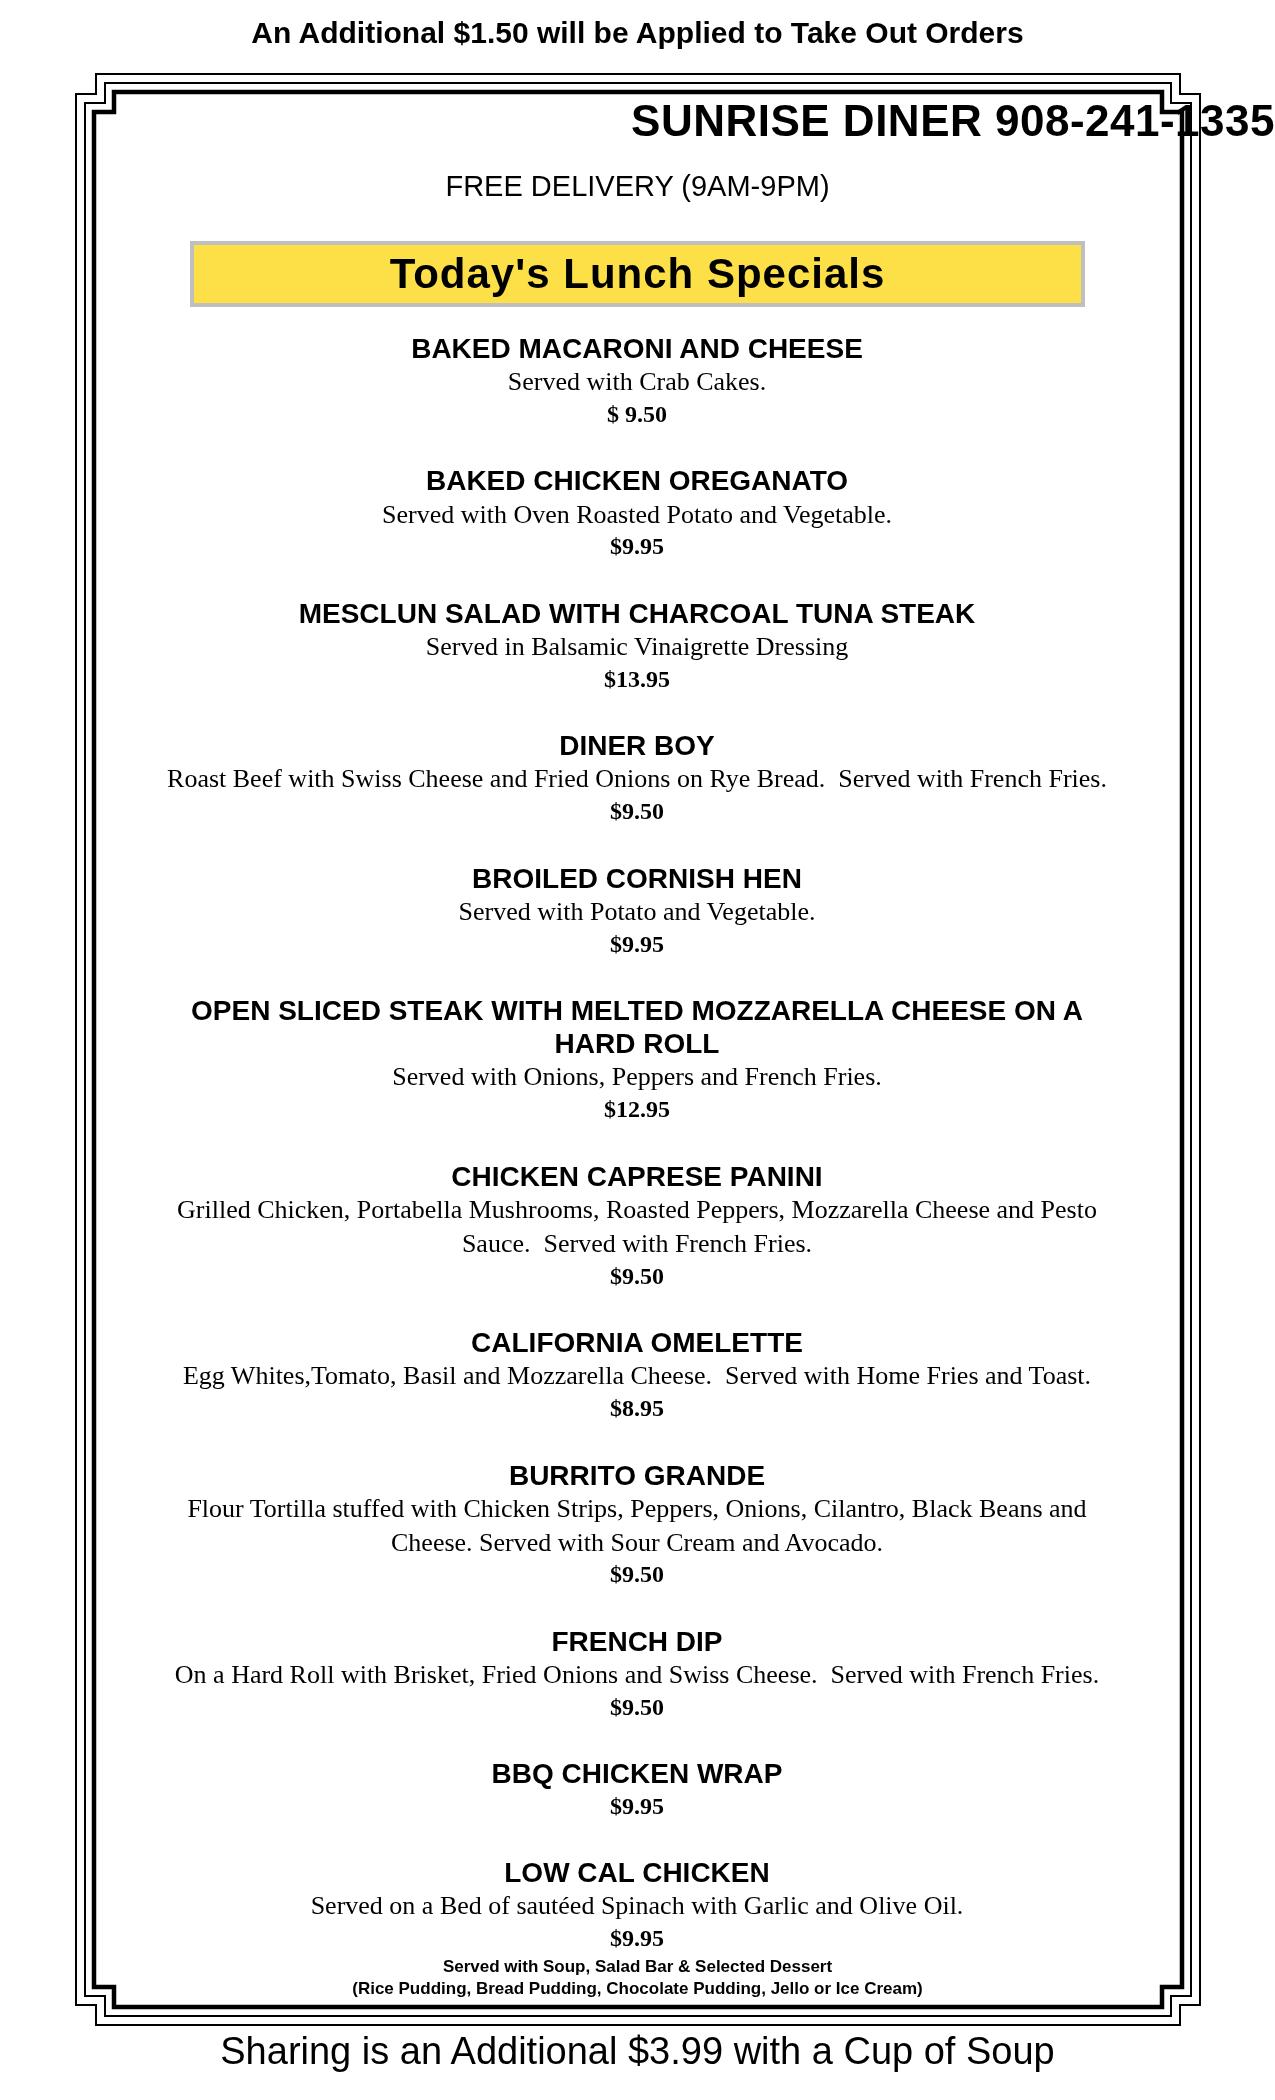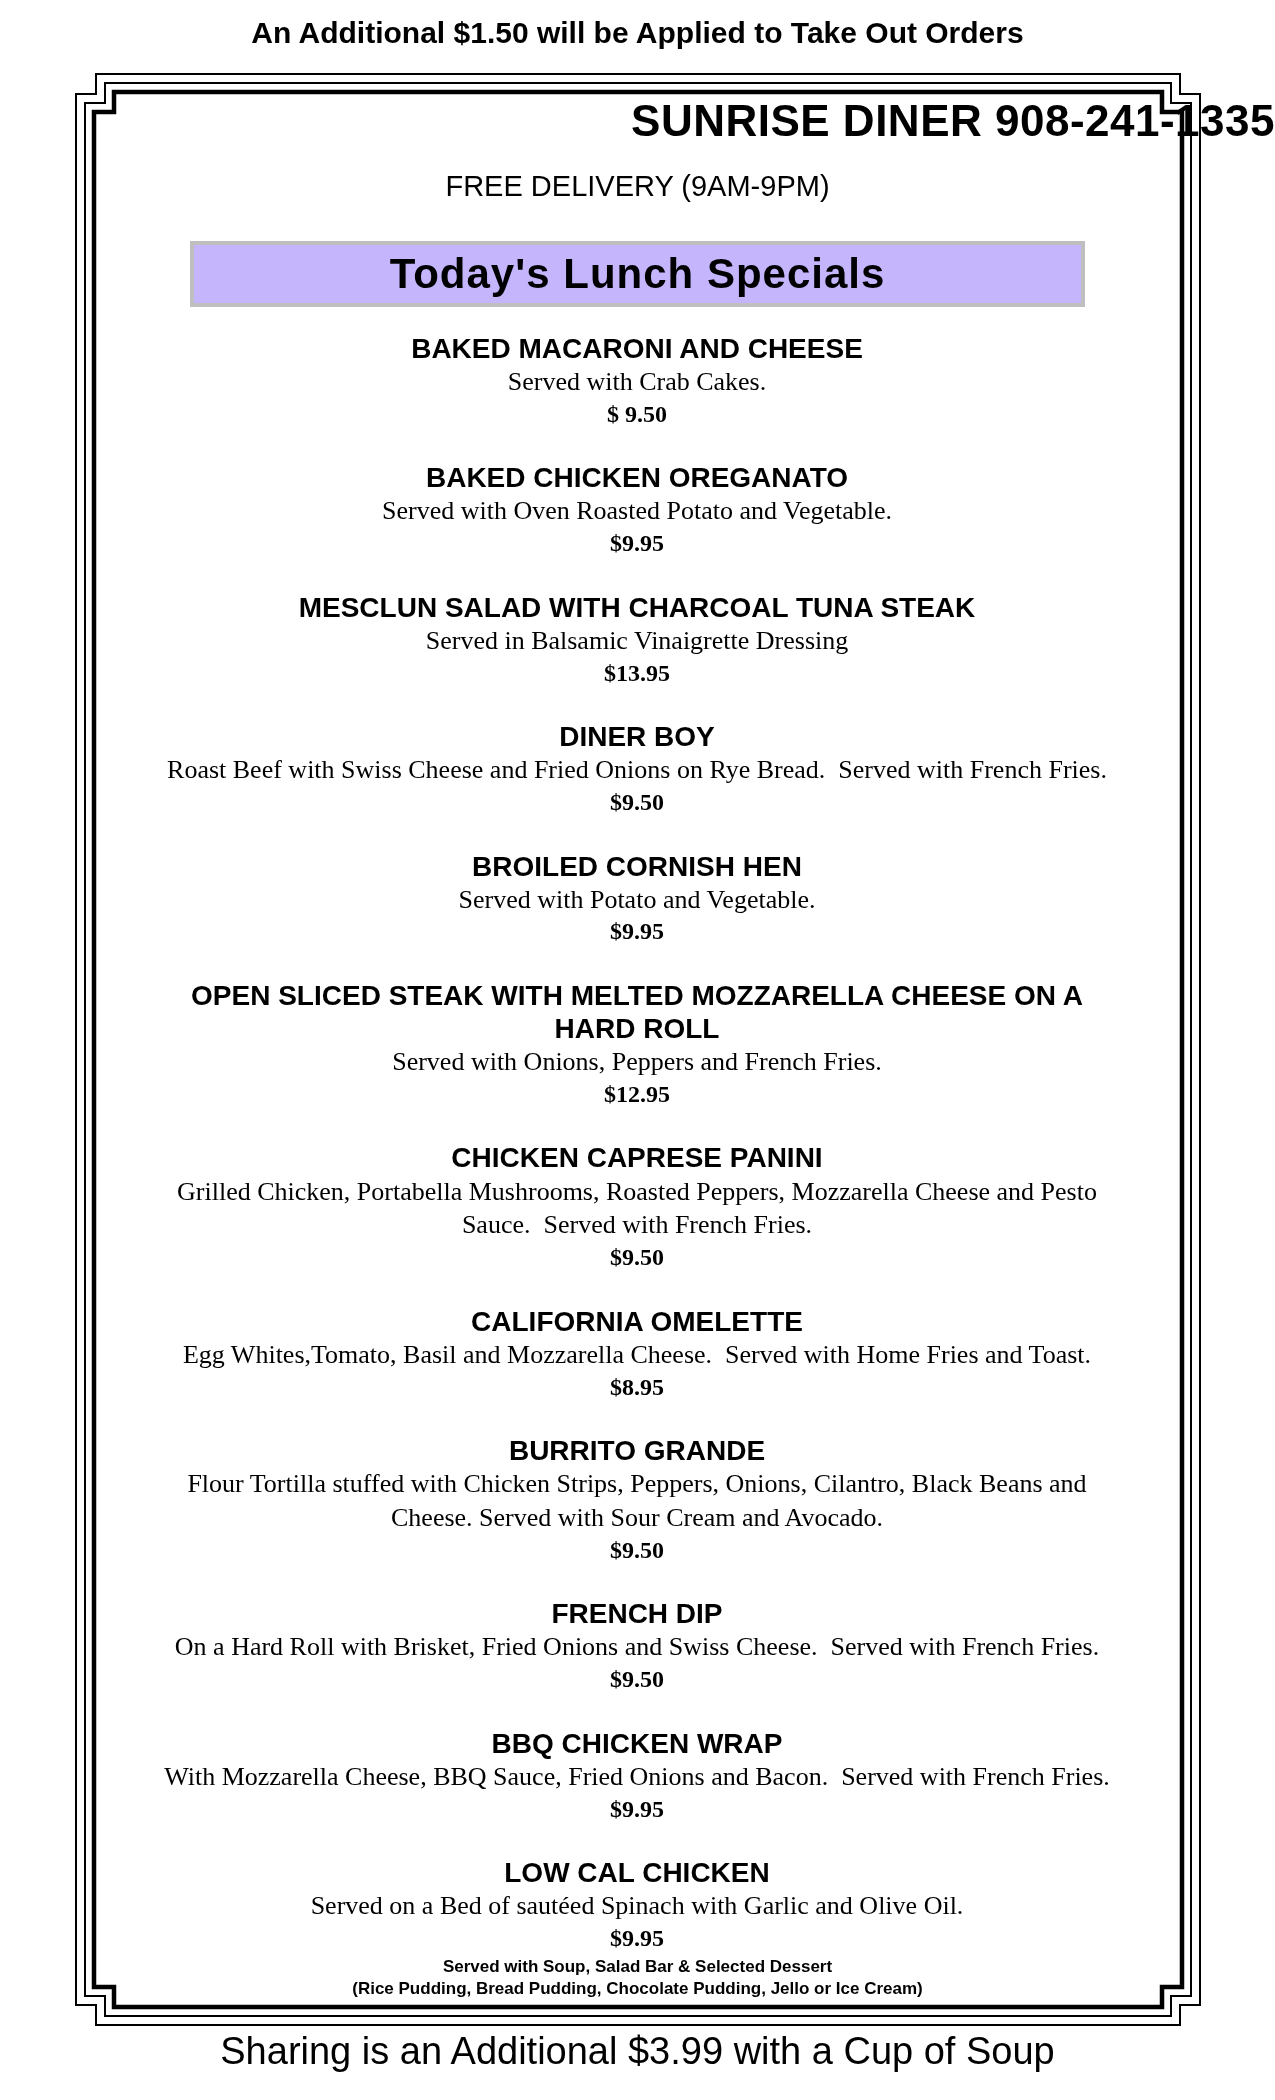--- a/index.html
+++ b/index.html
@@ -8,21 +8,21 @@
     background:#ffffff;color:#000000;
     font-family:"Liberation Sans",sans-serif;
   }
   .center{width:100%;text-align:center;position:absolute;left:0;}
   .takeout-notice{top:16px;font-weight:700;font-size:30px;}
   .frame-svg{position:absolute;top:0;left:0;}
   .restaurant-title{top:96px;font-weight:700;font-size:44px;letter-spacing:0.5px;text-align:right;}
   .delivery-note{top:170px;font-weight:400;font-size:29px;}
   .menu-title-box{
     position:absolute;top:241px;left:190px;width:895px;height:66px;
-    border:4px solid #bfbfbf;box-sizing:border-box;background:#c4b5fd;
+    border:4px solid #bfbfbf;box-sizing:border-box;background:#fde047;
     display:flex;align-items:center;justify-content:center;
   }
   .menu-title{font-weight:700;font-size:42px;letter-spacing:1px;}
   .menu-items-list{
     position:absolute;top:332px;left:137px;width:1000px;height:1620px;
     display:flex;flex-direction:column;justify-content:space-between;
     align-items:center;text-align:center;
   }
   .menu-item{display:flex;flex-direction:column;align-items:center;}
   .menu-item-name{
@@ -115,21 +115,20 @@
   </div>
 
   <div class="menu-item">
     <div class="menu-item-name">FRENCH DIP</div>
     <div class="menu-item-description">On a Hard Roll with Brisket, Fried Onions and Swiss Cheese.  Served with French Fries.</div>
     <div class="menu-item-price">$9.50</div>
   </div>
 
   <div class="menu-item">
     <div class="menu-item-name">BBQ CHICKEN WRAP</div>
-    <div class="menu-item-description">With Mozzarella Cheese, BBQ Sauce, Fried Onions and Bacon.  Served with French Fries.</div>
     <div class="menu-item-price">$9.95</div>
   </div>
 
   <div class="menu-item">
     <div class="menu-item-name">LOW CAL CHICKEN</div>
     <div class="menu-item-description">Served on a Bed of sautéed Spinach with Garlic and Olive Oil.</div>
     <div class="menu-item-price">$9.95</div>
   </div>
 </div>
 

